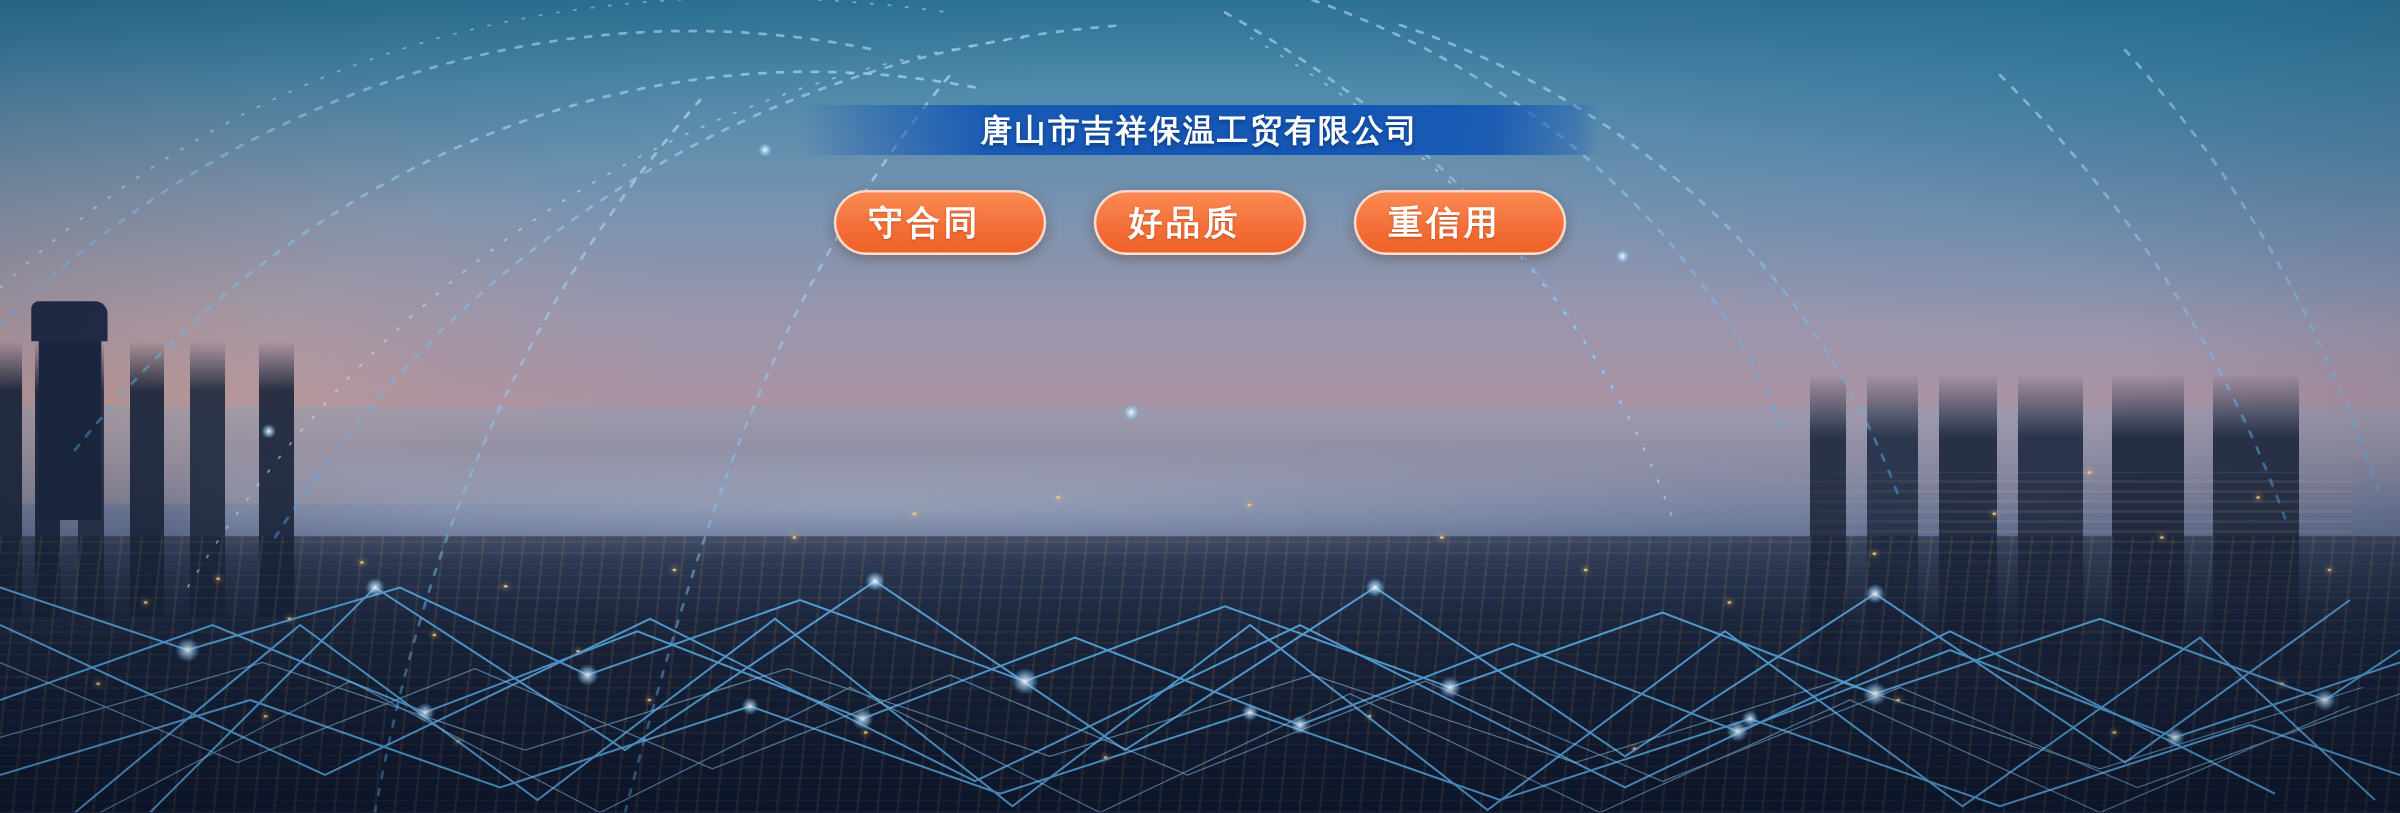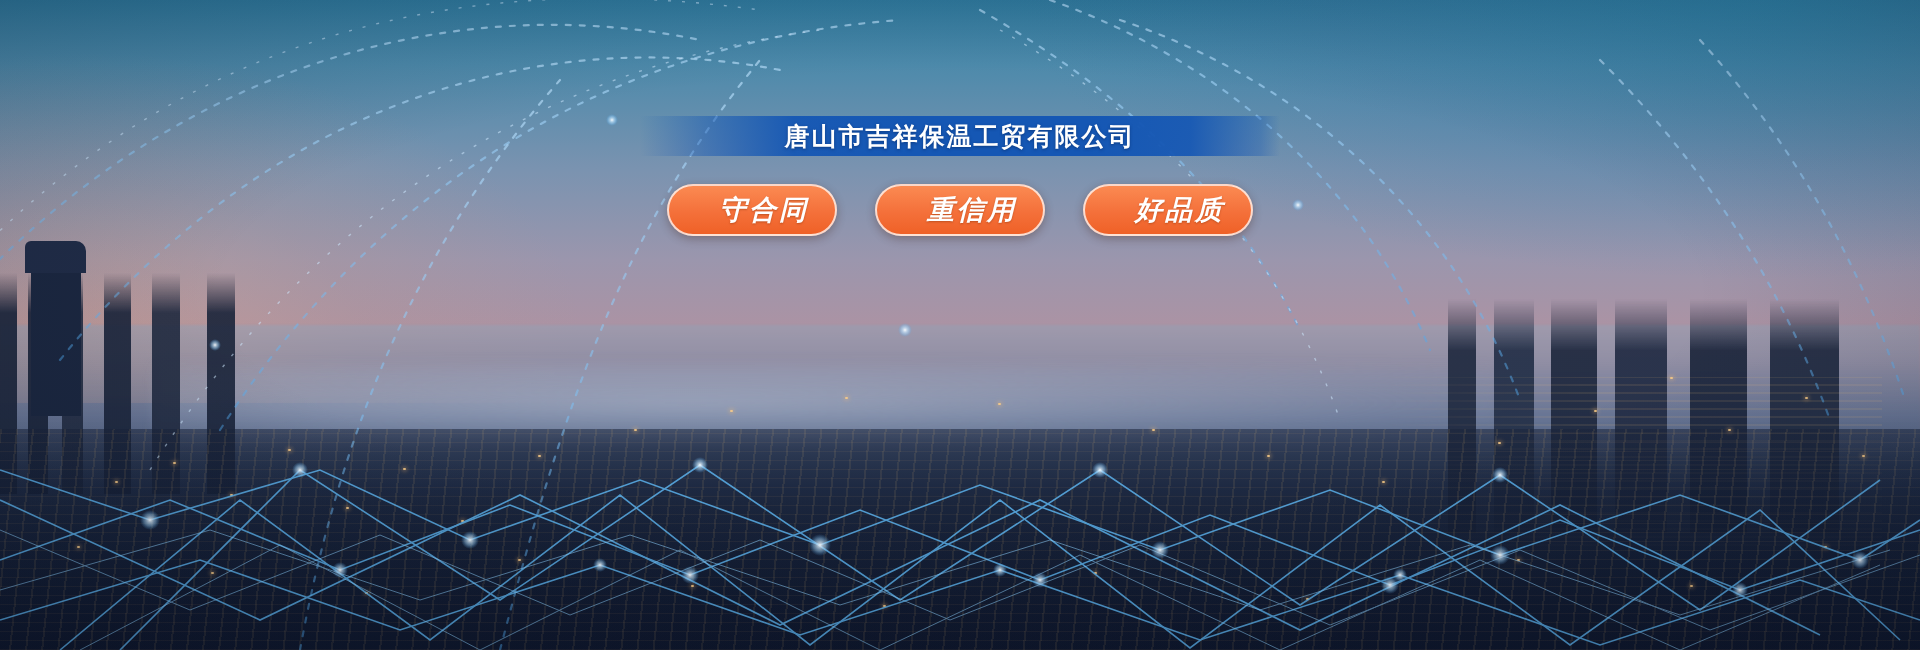--- a/index.html
+++ b/index.html
@@ -141,21 +141,21 @@
   .mesh svg{width:100%;height:100%;display:block;}
 
   
   .content{
     position:absolute;inset:0;
     display:flex;flex-direction:column;align-items:center;
     justify-content:flex-start;
   }
 
   .company-band{
-    position:relative;margin-top:116px;
+    position:relative;margin-top:84px;
     width:640px;height:40px;
     display:flex;align-items:center;justify-content:center;
     background:linear-gradient(90deg,
       rgba(21,87,180,0) 0%,
       rgba(21,87,180,.45) 10%,
       rgba(21,87,180,.95) 24%,
       rgba(21,87,180,1) 42%,
       rgba(21,87,180,1) 70%,
       rgba(21,87,180,.92) 86%,
       rgba(21,87,180,.35) 97%,
@@ -184,27 +184,26 @@
     -webkit-background-clip:text;background-clip:text;
     -webkit-text-fill-color:transparent;
     color:#2169cd;
   }
 
   .badges{
     display:flex;gap:38px;margin-top:28px;
   }
   .badge{
     min-width:170px;height:52px;border-radius:26px;
-    display:flex;align-items:center;justify-content:flex-end;
+    display:flex;align-items:center;justify-content:flex-start;
     background:linear-gradient(180deg,#fb8a52 0%,#f4703a 55%,#ef6127 100%);
     border:2px solid rgba(255,255,255,.75);
     box-shadow:0 3px 10px rgba(60,20,0,.30);
     padding:0 26px;box-sizing:border-box;
     cursor:pointer;
-    font-style:italic;
   }
   .badge .btext{
     color:#ffffff;font-size:27px;font-weight:bold;letter-spacing:3px;
     white-space:nowrap;text-shadow:0 1px 2px rgba(130,50,10,.45);
   }
 
   .vignette{
     position:absolute;inset:0;pointer-events:none;
     background:radial-gradient(ellipse 85% 75% at 50% 45%,
       rgba(0,0,0,0) 45%, rgba(5,12,28,.30) 100%);
@@ -347,21 +346,21 @@
     <div class="company-band">
       <span class="label">唐山市吉祥保温工贸有限公司</span>
     </div>
 
 
     <div class="badges">
       <div class="badge">
         <span class="btext">守合同</span>
       </div>
       <div class="badge">
+        <span class="btext">好品质</span>
+      </div>
+      <div class="badge">
         <span class="btext">重信用</span>
       </div>
-      <div class="badge">
-        <span class="btext">好品质</span>
-      </div>
     </div>
 
   </div>
 </div>
 
 </body></html>

